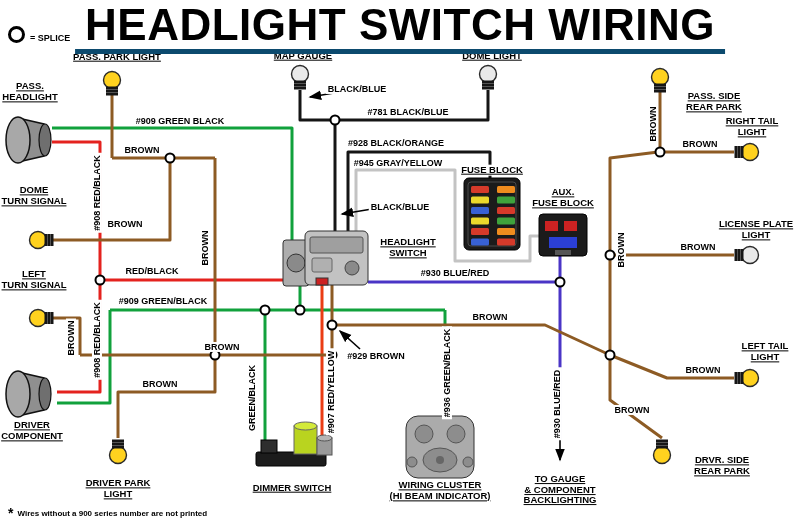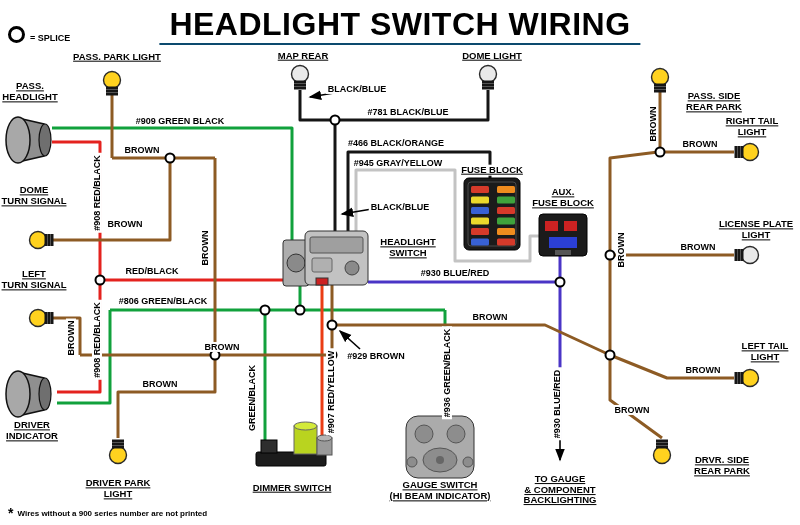--- a/index.html
+++ b/index.html
@@ -1,22 +1,22 @@
 <!DOCTYPE html>
 <html><head>
 <meta charset="utf-8">
 <style>
   html,body{margin:0;padding:0;background:#fff;}
   .stage{position:relative;width:800px;height:525px;background:#ffffff;overflow:hidden;
          font-family:"Liberation Sans",sans-serif;color:#000;}
   #diagram-svg{position:absolute;left:0;top:0;}
   #labels-layer{position:absolute;left:0;top:0;width:800px;height:525px;pointer-events:none;}
-  .page-title{position:absolute;top:8px;left:50%;transform:translateX(-50%);
-              font-size:32px;font-weight:bold;letter-spacing:.5px;white-space:nowrap;
-              border-bottom:2px solid #0c4a6e;padding:0 10px 1px 10px;line-height:1.05;}
+  .page-title{position:absolute;top:2px;left:50%;transform:translateX(-50%);
+              font-size:44px;font-weight:bold;letter-spacing:.5px;white-space:nowrap;
+              border-bottom:5px solid #0c4a6e;padding:0 10px 1px 10px;line-height:1.05;}
   .legend{position:absolute;left:8px;top:26px;display:flex;align-items:flex-end;}
   .legend-circle{width:11px;height:11px;border:3px solid #000;border-radius:50%;background:#fff;}
   .legend-text{font-size:9px;font-weight:bold;margin-left:5px;}
   .footnote{position:absolute;left:8px;bottom:5px;display:flex;align-items:flex-start;}
   .footnote-star{font-size:14px;font-weight:bold;line-height:10px;}
   .footnote-text{font-size:8px;font-weight:bold;margin-left:4px;line-height:12px;}
   .lbl{position:absolute;font-weight:bold;text-align:center;line-height:1.12;white-space:pre;}
   .lbl.wire{font-size:9px;background:#fff;padding:0 2px;}
   .lbl.comp{font-size:9.5px;text-decoration:underline;background:#fff;padding:0 1px;}
 </style>
@@ -220,65 +220,65 @@
         <circle cx="610" cy="255" r="4.5" fill="#fff" stroke="#000" stroke-width="2"></circle>
         <circle cx="610" cy="355" r="4.5" fill="#fff" stroke="#000" stroke-width="2"></circle>
         <circle cx="660" cy="152" r="4.5" fill="#fff" stroke="#000" stroke-width="2"></circle>
       </g>
   </svg>
 
   <div id="labels-layer">
       <div class="lbl comp" style="left: 30px; top: 92px; transform: translate(-50%, -50%);">PASS.
 HEADLIGHT</div>
       <div class="lbl comp" style="left: 117px; top: 57px; transform: translate(-50%, -50%);">PASS. PARK LIGHT</div>
-      <div class="lbl comp" style="left: 303px; top: 56px; transform: translate(-50%, -50%);">MAP REAR</div>
+      <div class="lbl comp" style="left: 303px; top: 56px; transform: translate(-50%, -50%);">MAP GAUGE</div>
       <div class="lbl comp" style="left: 492px; top: 56px; transform: translate(-50%, -50%);">DOME LIGHT</div>
       <div class="lbl comp" style="left: 714px; top: 56px; transform: translate(-50%, -50%); margin-top: 46px;">PASS. SIDE
 REAR PARK</div>
       <div class="lbl comp" style="left: 752px; top: 127px; transform: translate(-50%, -50%);">RIGHT TAIL
 LIGHT</div>
       <div class="lbl comp" style="left: 756px; top: 230px; transform: translate(-50%, -50%); text-decoration: underline;">LICENSE PLATE
 LIGHT</div>
       <div class="lbl comp" style="left: 765px; top: 352px; transform: translate(-50%, -50%);">LEFT TAIL
 LIGHT</div>
       <div class="lbl comp" style="left: 722px; top: 466px; transform: translate(-50%, -50%);">DRVR. SIDE
 REAR PARK</div>
       <div class="lbl comp" style="left: 34px; top: 196px; transform: translate(-50%, -50%);">DOME
 TURN SIGNAL</div>
       <div class="lbl comp" style="left: 34px; top: 280px; transform: translate(-50%, -50%);">LEFT
 TURN SIGNAL</div>
       <div class="lbl comp" style="left: 32px; top: 431px; transform: translate(-50%, -50%);">DRIVER
-INDICATOR</div>
+COMPONENT</div>
       <div class="lbl comp" style="left: 118px; top: 489px; transform: translate(-50%, -50%);">DRIVER PARK
 LIGHT</div>
       <div class="lbl comp" style="left: 292px; top: 488px; transform: translate(-50%, -50%);">DIMMER SWITCH</div>
-      <div class="lbl comp" style="left: 440px; top: 491px; transform: translate(-50%, -50%);">GAUGE SWITCH
+      <div class="lbl comp" style="left: 440px; top: 491px; transform: translate(-50%, -50%);">WIRING CLUSTER
 (HI BEAM INDICATOR)</div>
       <div class="lbl comp" style="left: 408px; top: 248px; transform: translate(-50%, -50%);">HEADLIGHT
 SWITCH</div>
       <div class="lbl comp" style="left: 492px; top: 170px; transform: translate(-50%, -50%);">FUSE BLOCK</div>
       <div class="lbl comp" style="left: 563px; top: 198px; transform: translate(-50%, -50%);">AUX.
 FUSE BLOCK</div>
       <div class="lbl comp" style="left: 560px; top: 490px; transform: translate(-50%, -50%); text-align: center;">TO GAUGE
 &amp; COMPONENT
 BACKLIGHTING</div>
       <div class="lbl wire" style="left: 180px; top: 121px; transform: translate(-50%, -50%);">#909 GREEN BLACK</div>
       <div class="lbl wire" style="left: 142px; top: 150px; transform: translate(-50%, -50%);">BROWN</div>
       <div class="lbl wire" style="left: 125px; top: 224px; transform: translate(-50%, -50%);">BROWN</div>
       <div class="lbl wire" style="left: 97px; top: 193px; transform: translate(-50%, -50%) rotate(-90deg);">#908 RED/BLACK</div>
       <div class="lbl wire" style="left: 152px; top: 271px; transform: translate(-50%, -50%);">RED/BLACK</div>
-      <div class="lbl wire" style="left: 163px; top: 301px; transform: translate(-50%, -50%);">#806 GREEN/BLACK</div>
+      <div class="lbl wire" style="left: 163px; top: 301px; transform: translate(-50%, -50%);">#909 GREEN/BLACK</div>
       <div class="lbl wire" style="left: 97px; top: 340px; transform: translate(-50%, -50%) rotate(-90deg);">#908 RED/BLACK</div>
       <div class="lbl wire" style="left: 71px; top: 338px; transform: translate(-50%, -50%) rotate(-90deg);">BROWN</div>
       <div class="lbl wire" style="left: 222px; top: 347px; transform: translate(-50%, -50%);">BROWN</div>
       <div class="lbl wire" style="left: 205px; top: 248px; transform: translate(-50%, -50%) rotate(-90deg);">BROWN</div>
       <div class="lbl wire" style="left: 160px; top: 384px; transform: translate(-50%, -50%);">BROWN</div>
       <div class="lbl wire" style="left: 357px; top: 89px; transform: translate(-50%, -50%);">BLACK/BLUE</div>
       <div class="lbl wire" style="left: 408px; top: 112px; transform: translate(-50%, -50%);">#781 BLACK/BLUE</div>
-      <div class="lbl wire" style="left: 396px; top: 143px; transform: translate(-50%, -50%);">#466 BLACK/ORANGE</div>
+      <div class="lbl wire" style="left: 396px; top: 143px; transform: translate(-50%, -50%);">#928 BLACK/ORANGE</div>
       <div class="lbl wire" style="left: 398px; top: 163px; transform: translate(-50%, -50%);">#945 GRAY/YELLOW</div>
       <div class="lbl wire" style="left: 400px; top: 207px; transform: translate(-50%, -50%);">BLACK/BLUE</div>
       <div class="lbl wire" style="left: 455px; top: 273px; transform: translate(-50%, -50%);">#930 BLUE/RED</div>
       <div class="lbl wire" style="left: 376px; top: 356px; transform: translate(-50%, -50%);">#929 BROWN</div>
       <div class="lbl wire" style="left: 252px; top: 398px; transform: translate(-50%, -50%) rotate(-90deg);">GREEN/BLACK</div>
       <div class="lbl wire" style="left: 331px; top: 392px; transform: translate(-50%, -50%) rotate(-90deg);">#907 RED/YELLOW</div>
       <div class="lbl wire" style="left: 447px; top: 373px; transform: translate(-50%, -50%) rotate(-90deg);">#936 GREEN/BLACK</div>
       <div class="lbl wire" style="left: 557px; top: 404px; transform: translate(-50%, -50%) rotate(-90deg);">#930 BLUE/RED</div>
       <div class="lbl wire" style="left: 490px; top: 317px; transform: translate(-50%, -50%);">BROWN</div>
       <div class="lbl wire" style="left: 653px; top: 124px; transform: translate(-50%, -50%) rotate(-90deg);">BROWN</div>

